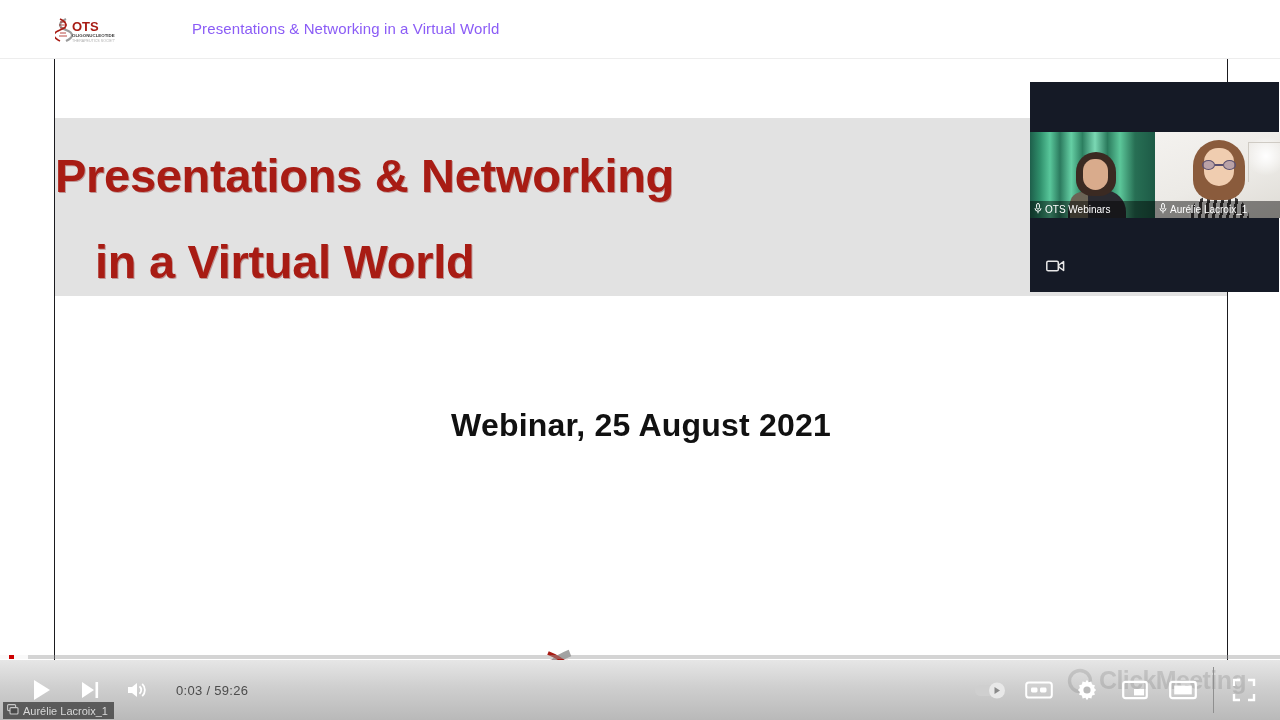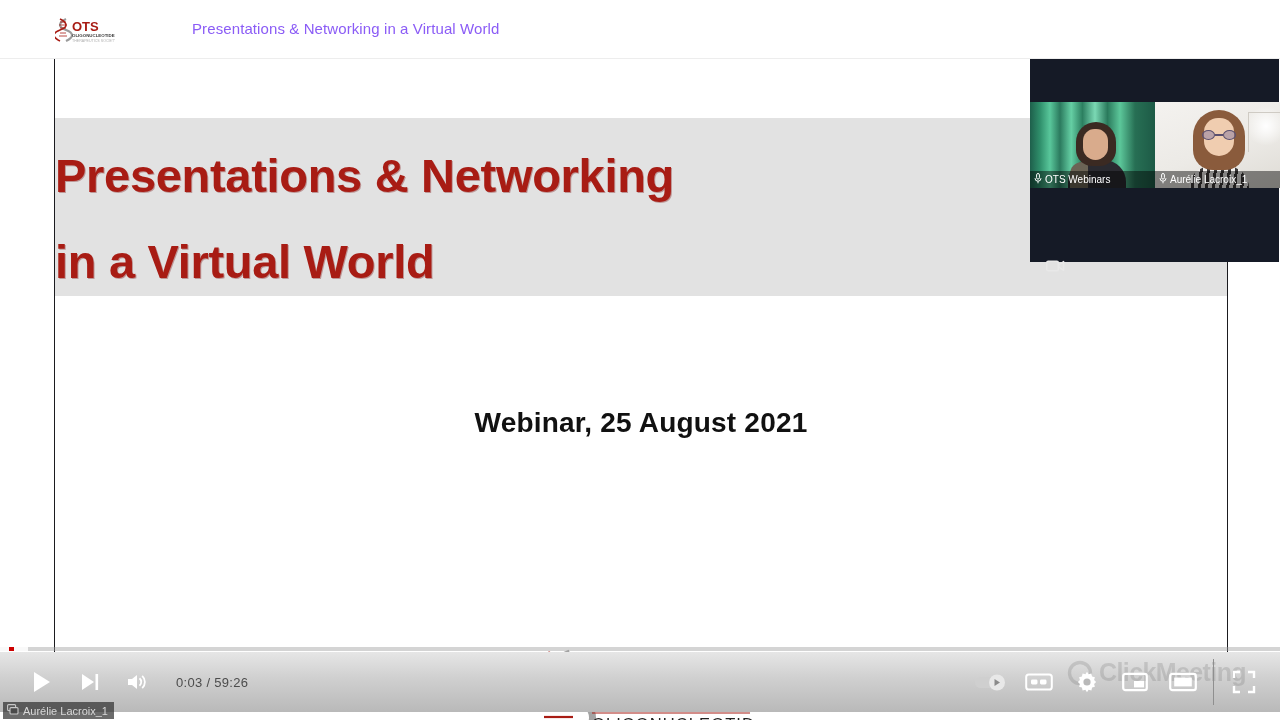--- a/index.html
+++ b/index.html
@@ -64,41 +64,41 @@
     position: absolute; left: 55px; top: 74px;
     width: 1172px;
     text-align: left;
     color: #a81c14;
     font-size: 47px;
     font-weight: bold;
     line-height: 86px;
     letter-spacing: -0.3px;
     text-shadow: 1px 1px 0 rgba(120,10,10,.35);
   }
-  .slide-title .line2 { display: block; }
+  .slide-title .line2 { display: block; padding-left: 40px; }
 
   .slide-date {
     position: absolute; left: 55px; top: 348px;
     width: 1172px;
     text-align: center;
     color: #111111;
-    font-size: 28px;
+    font-size: 32px;
     font-weight: bold;
     letter-spacing: .2px;
   }
 
   
   .slide-logo {
     position: absolute; left: 530px; top: 588px;
     width: 226px; height: 104px;
   }
 
   
   .video-panel {
-    position: absolute; left: 1030px; top: 52px;
+    position: absolute; left: 1030px; top: 82px;
     width: 249px; height: 210px;
     background: #151a26;
     z-index: 20;
   }
   .video-tiles {
     position: absolute; left: 0; top: 50px;
     width: 250px; height: 86px;
     display: flex;
   }
   .vtile { position: relative; width: 125px; height: 86px; overflow: hidden; }
@@ -180,21 +180,21 @@
     white-space: nowrap; overflow: hidden;
   }
   .mic-ico { flex: 0 0 auto; display: block; }
   .cam-ico {
     position: absolute; left: 1046px; top: 259px;
     z-index: 21;
   }
 
   
   .controls {
-    position: absolute; left: 0; bottom: 8px;
+    position: absolute; left: 0; bottom: 0;
     width: 1280px; height: 60px;
     background: linear-gradient(180deg,#e6e6e6 0%,#cfcfcf 45%,#b9b9b9 100%);
     z-index: 40;
   }
   .progress-track {
     position: absolute; left: 0; top: -5px;
     width: 1280px; height: 4px;
     background: rgba(160,160,160,.45);
   }
   .progress-buffer {

